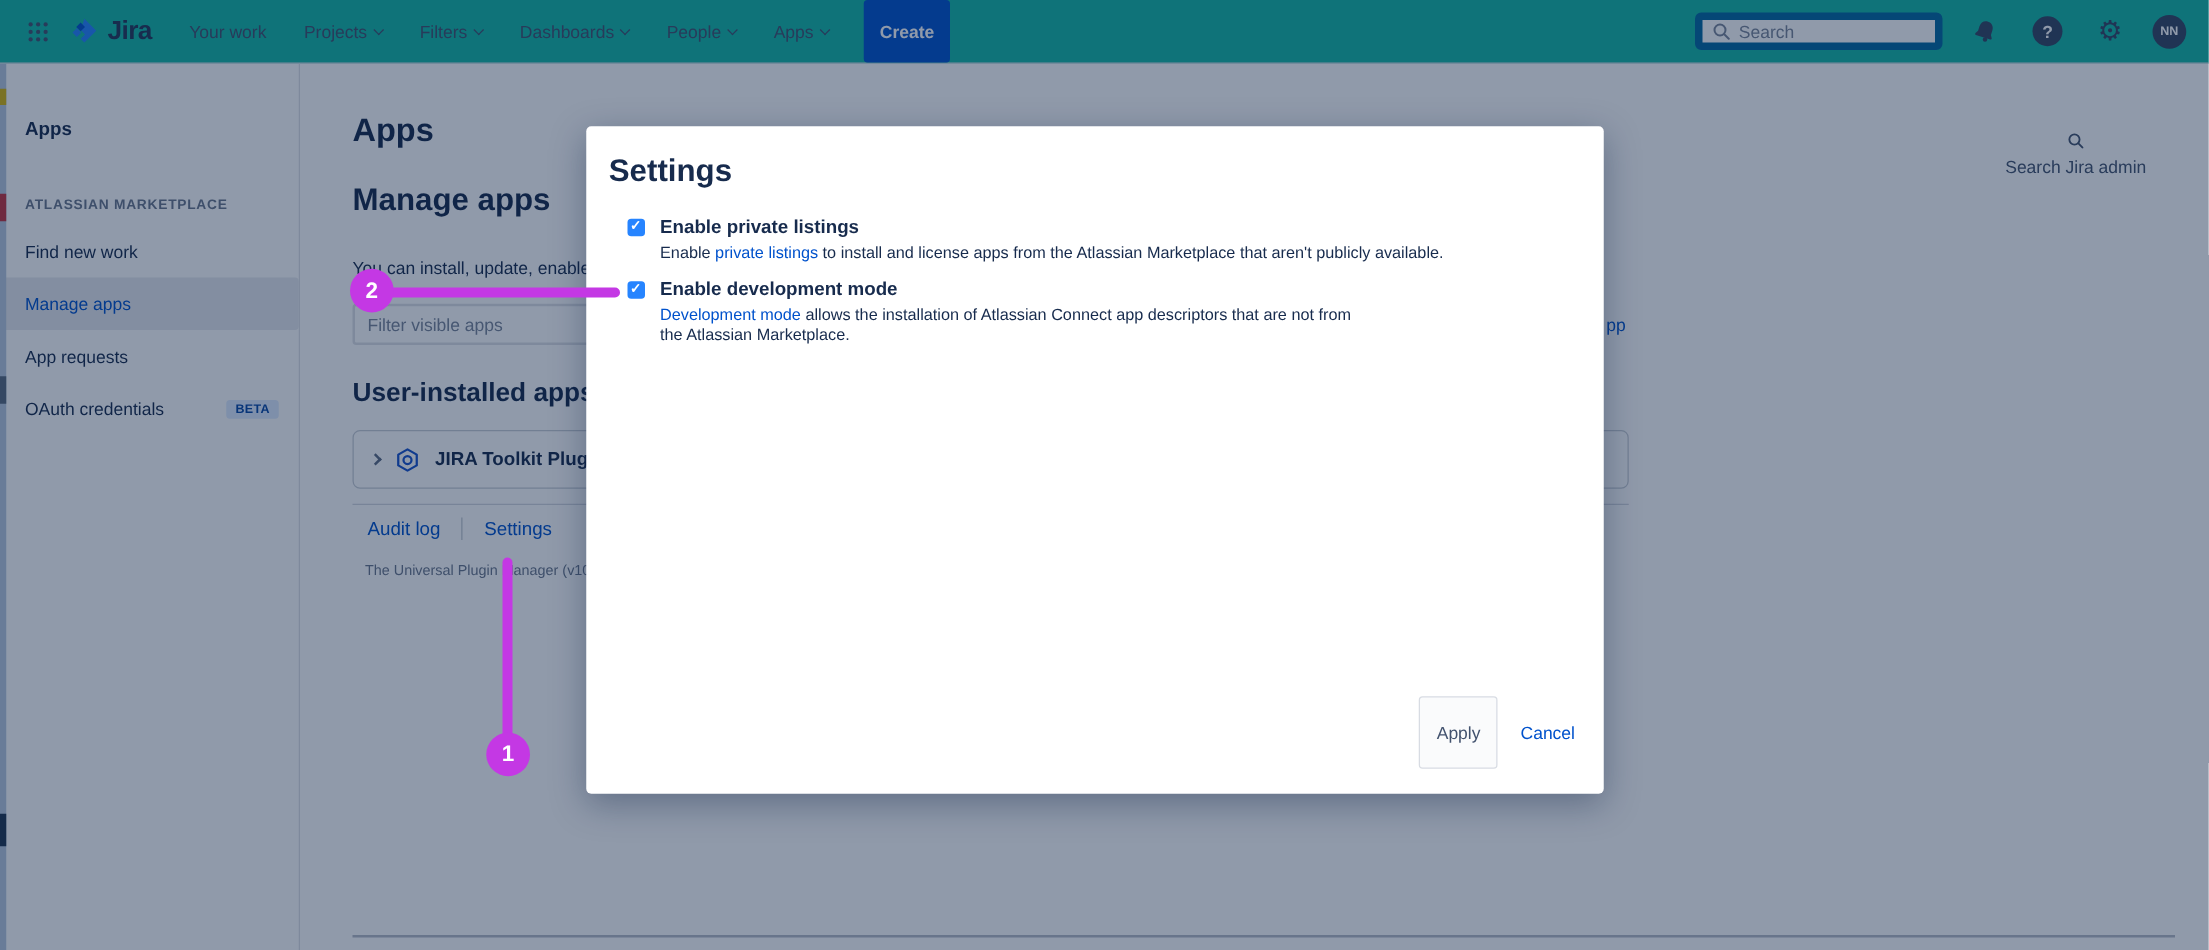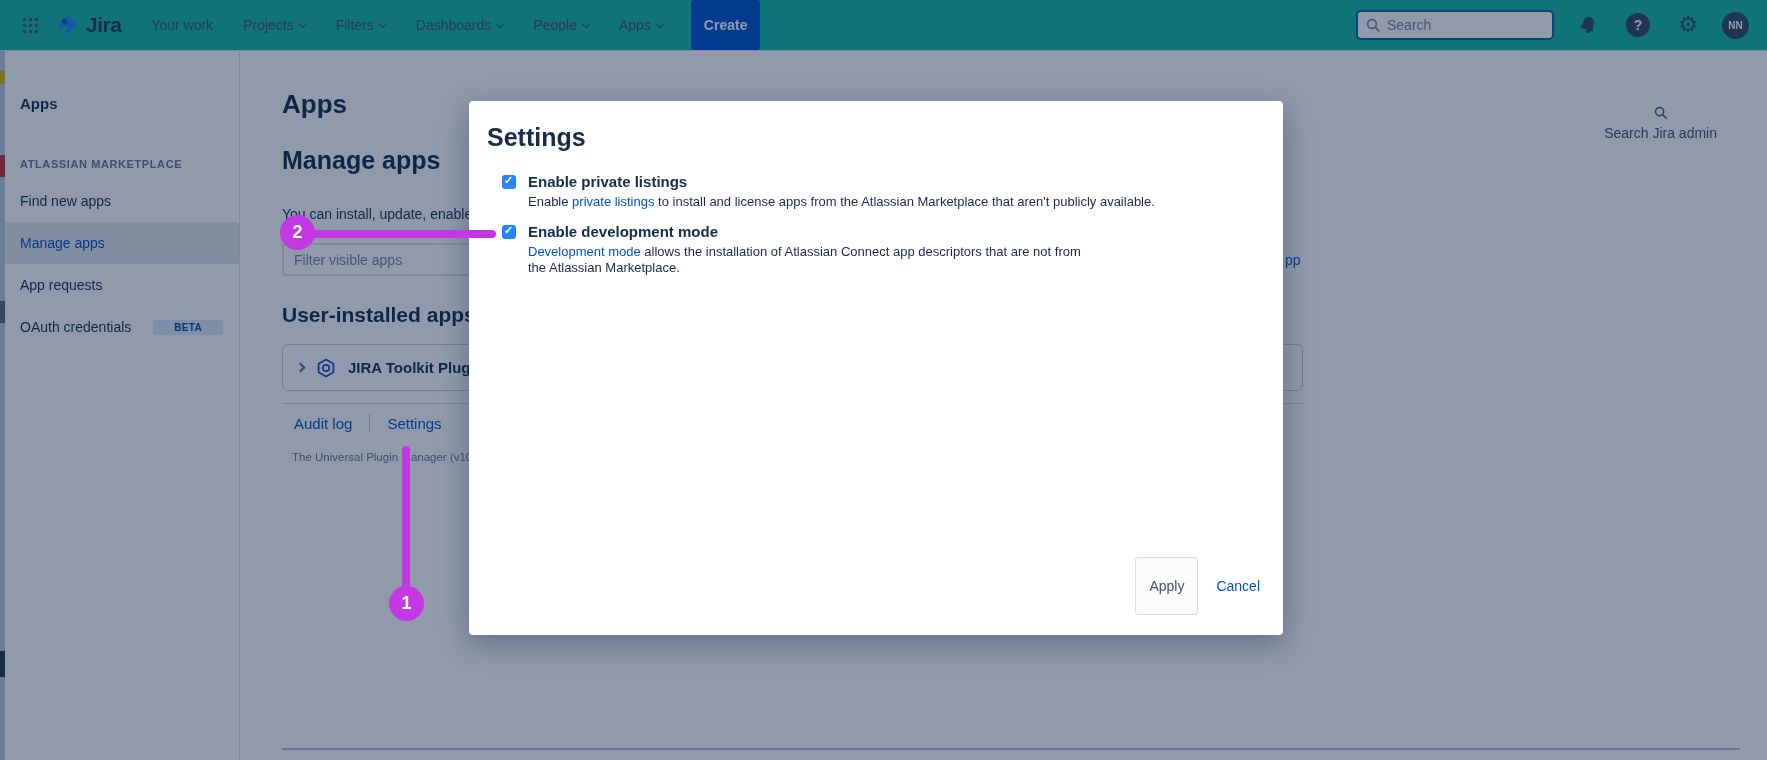--- a/index.html
+++ b/index.html
@@ -14,42 +14,42 @@
   .icon-btn { display:flex; align-items:center; justify-content:center; width:32px; height:32px; cursor:pointer; }
   .logo { display:flex; align-items:center; gap:6px; margin-right:10px; }
   .logo-text { font-size:21px; font-weight:bold; color:#253858; letter-spacing:-0.5px; }
   .nav-item { display:flex; align-items:center; gap:6px; padding:7px 10px; font-size:14px; color:#42526e; cursor:pointer; }
   .chev { width:6px; height:6px; border-right:1.6px solid #42526e; border-bottom:1.6px solid #42526e;
           transform:rotate(45deg); margin-top:-3px; }
   .create-btn { margin-left:8px; background:#0052cc; color:#fff; font-size:14px; font-weight:bold;
                 border:none; border-radius:3px; padding:17px 13px; cursor:pointer; }
   .nav-right { display:flex; align-items:center; gap:18px; padding-right:18px; }
   .nav-search { display:flex; align-items:center; gap:7px; width:198px; height:30px;
-                border:2px solid #0369a1; border-radius:5px; padding:0 8px; background:#fff; }
+                border:6px solid #0369a1; border-radius:5px; padding:0 8px; background:#fff; }
   .nav-search input { border:none; outline:none; font-size:14px; color:#344563; width:140px; background:transparent; }
   .nav-search input::placeholder { color:#7a869a; }
   .help-circle { width:24px; height:24px; border-radius:50%; background:#344563; color:#fff; font-size:14px;
                  font-weight:bold; display:flex; align-items:center; justify-content:center; }
   .gear { font-size:22px; color:#344563; line-height:1; }
   .avatar { width:27px; height:27px; border-radius:50%; background:#344563; color:#fff; font-size:10px;
             font-weight:bold; display:flex; align-items:center; justify-content:center; }
 
   
   .left-strip { position:absolute; left:0; top:51px; width:5px; bottom:0; background:#b9c9de; z-index:2; }
   .frag { position:absolute; left:0; width:5px; }
 
   
   .sidebar { position:absolute; left:0; top:51px; width:240px; bottom:0; background:#fff;
              border-right:1px solid #dfe1e6; z-index:1; }
   .sb-title { font-size:15px; font-weight:bold; color:#172b4d; margin:44px 0 0 20px; }
   .sb-section { font-size:11px; font-weight:bold; letter-spacing:0.6px; color:#6b778c; margin:46px 0 10px 20px; }
   .sb-item { display:flex; align-items:center; justify-content:space-between; height:42px; padding:0 16px 0 20px;
              font-size:14px; color:#172b4d; cursor:pointer; }
   .sb-item.selected { background:#e8eaee; color:#0052cc; border-radius:3px; }
-  .beta-badge { background:#deebff; color:#0747a6; font-size:10px; font-weight:bold; padding:2px 21px;
+  .beta-badge { background:#deebff; color:#0747a6; font-size:10px; font-weight:bold; padding:2px 7px;
                 border-radius:3px; letter-spacing:0.3px; }
 
   
   .main { position:absolute; left:240px; top:51px; right:0; bottom:0; background:#fff; z-index:1; }
   .page-title { position:absolute; left:42px; top:38px; font-size:26px; font-weight:bold; color:#172b4d; }
   .admin-search { position:absolute; right:50px; top:55px; display:flex; align-items:center; gap:6px;
                   font-size:14px; color:#44546f; cursor:pointer;flex-direction:column; }
   .section-title { position:absolute; left:42px; top:95px; font-size:25px; font-weight:bold; color:#172b4d; }
   .intro { position:absolute; left:42px; top:155px; font-size:14px; color:#172b4d; }
   .filter-input { position:absolute; left:42px; top:192px; width:420px; height:33px; border:2px solid #dfe1e6;
@@ -181,21 +181,21 @@
     <span class="frag" style="top:20px;height:13px;background:#d8b70e;"></span>
     <span class="frag" style="top:104px;height:22px;background:#c4333f;"></span>
     <span class="frag" style="top:250px;height:22px;background:#5a6b7e;"></span>
     <span class="frag" style="top:600px;height:26px;background:#1f3550;"></span>
   </div>
 
   <aside class="sidebar">
     <div class="sb-title">Apps</div>
     <div class="sb-section">ATLASSIAN MARKETPLACE</div>
     <div class="sb-item">
-      <span>Find new apps</span>
+      <span>Find new work</span>
     </div>
     <div class="sb-item selected">
       <span>Manage apps</span>
     </div>
     <div class="sb-item">
       <span>App requests</span>
     </div>
     <div class="sb-item">
       <span>OAuth credentials</span>
       <span class="beta-badge">BETA</span>

